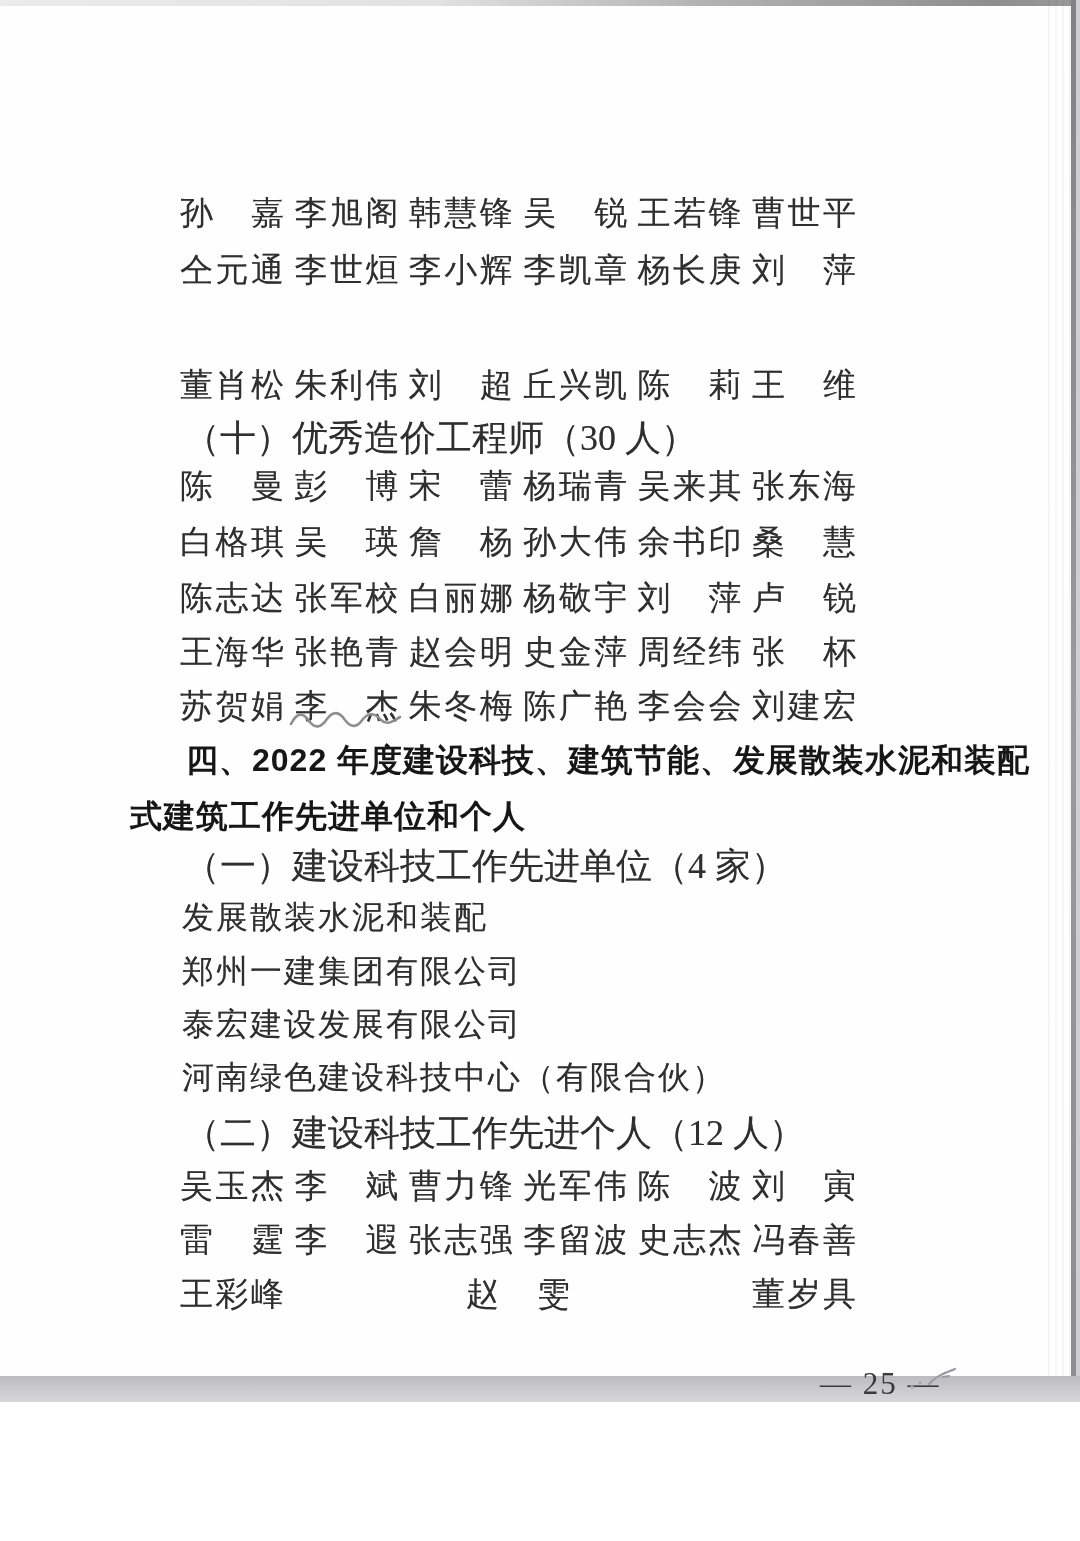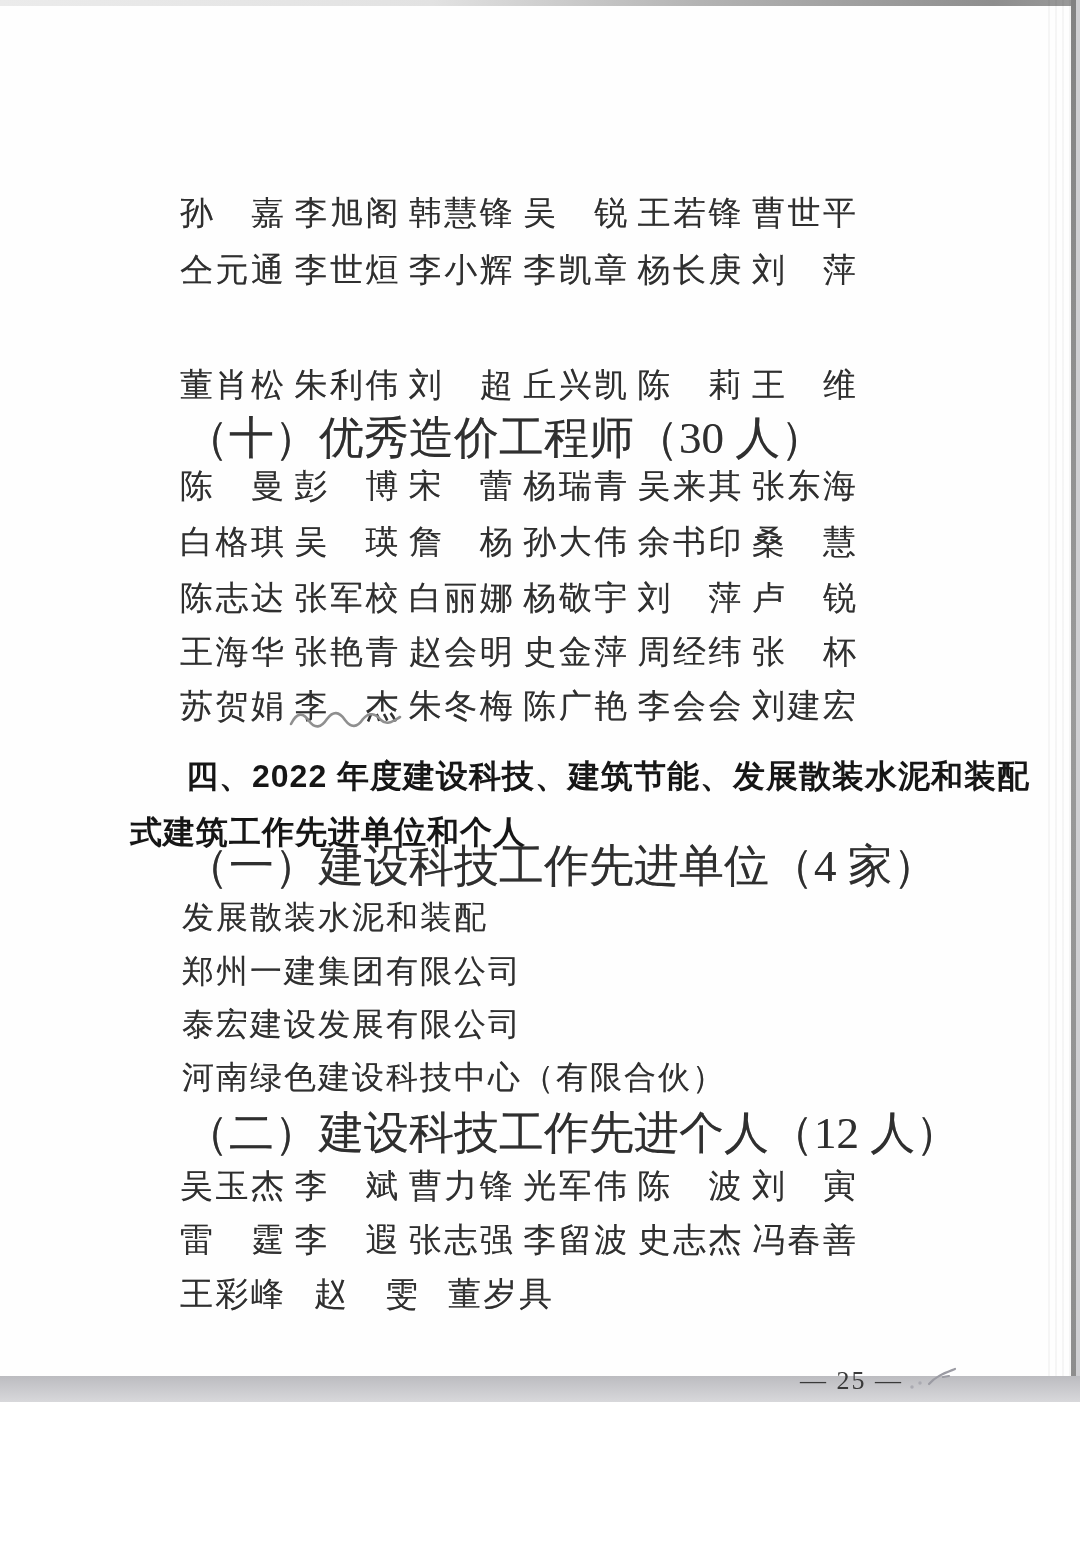--- a/index.html
+++ b/index.html
@@ -21,46 +21,46 @@
   .edge-right-outer{position:absolute;top:0;right:0;width:4px;height:100%;background:#cfcfd2;}
   .edge-bottom{position:absolute;bottom:0;left:0;right:0;height:26px;
     background:linear-gradient(to bottom,#bcbcc0,#d8d8db);}
 
   .name-row{
     position:absolute; left:180px; width:676px;
     display:flex; justify-content:space-between;
     font-size:33px; line-height:40px;
     text-shadow:0 0 0.6px rgba(60,60,60,0.45);
   }
-  .name-row.short{ justify-content:flex-start; gap:30px; }
+  .name-row.short{ justify-content:space-between; gap:30px; }
   .name{ display:inline-block; width:104px; text-align:justify; text-align-last:justify; }
   .name-wrap{ position:relative; display:inline-block; width:104px; }
   .name-wrap .name{ width:100%; }
 
   .subheading{
     position:absolute; left:184px;
-    font-size:45px; line-height:42px;
+    font-size:36px; line-height:42px;
     text-shadow:0 0 0.6px rgba(60,60,60,0.45);
   }
   .company{
     position:absolute; left:182px;
     font-size:32px; line-height:40px;
     letter-spacing:2px;
     text-shadow:0 0 0.6px rgba(60,60,60,0.45);
   }
   .main-heading{
     position:absolute;
     font-family:"Liberation Sans","DejaVu Sans",sans-serif;
     font-weight:bold; color:#161616;
-    font-size:32px; line-height:42px; letter-spacing:1px;margin-top:16px;
+    font-size:32px; line-height:42px; letter-spacing:1px;
   }
   .wavy-underline{ position:absolute; left:288px; top:708px; }
   .page-number{
-    position:absolute; left:800px; top:1366px;
-    font-size:26px; color:#3a3a3a; letter-spacing:2px;
+    position:absolute; left:820px; top:1366px;
+    font-size:31px; color:#3a3a3a; letter-spacing:2px;
   }
   .pencil-marks{ position:absolute; left:905px; top:1363px; }
 </style>
 </head>
 <body>
 
 <div class="page">
 
   <div class="edge-top"></div>
   <div class="edge-right-fade"></div>

